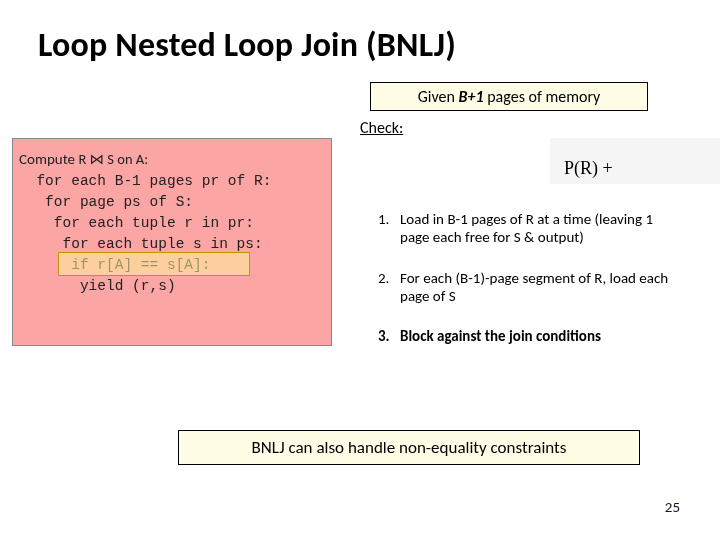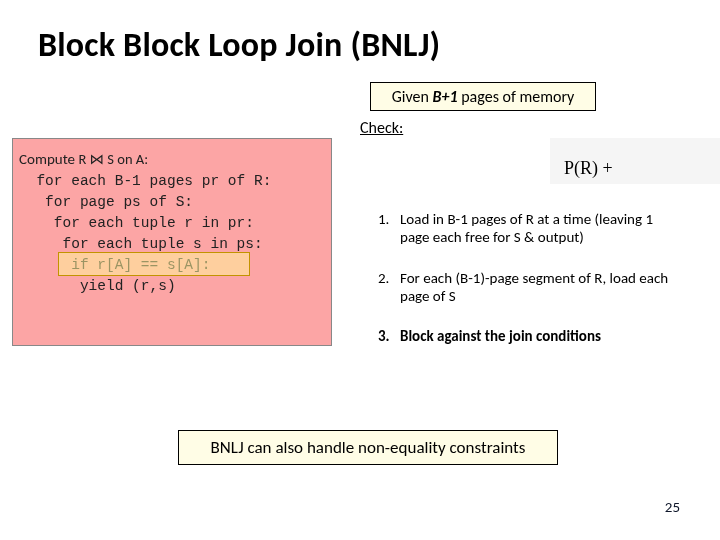--- a/index.html
+++ b/index.html
@@ -1,42 +1,42 @@
 <!DOCTYPE html>
 <html><head>
 <meta charset="utf-8">
 <style>
   * { box-sizing: border-box; margin: 0; padding: 0; }
   html, body { width: 720px; height: 540px; background: #fff; font-family: Calibri, "Segoe UI", Arial, sans-serif; color: #000; }
   .slide { position: relative; width: 720px; height: 540px; overflow: hidden; }
   .title { position: absolute; left: 38px; top: 24px; font-size: 34px; font-weight: 700; letter-spacing: 0.2px; }
-  .given-box { position: absolute; left: 370px; top: 82px; width: 226px; padding: 4px 10px; border: 1px solid #000; background: #fffde6; font-size: 16px; text-align: center; }
+  .given-box { position: absolute; left: 370px; top: 82px; width: 278px; padding: 4px 10px; border: 1px solid #000; background: #fffde6; font-size: 16px; text-align: center; }
   .given-box .bp1 { font-style: italic; font-weight: 700; }
   .cost { position: absolute; left: 360px; top: 118px; font-size: 16px; text-decoration: underline; }
   .formula-img { position: absolute; left: 550px; top: 138px; width: 200px; height: 46px; background: #f5f5f5; border: 0; overflow: hidden; }
   .formula-img .f1 { position: absolute; left: 14px; top: 20px; font-family: Liberation Serif, serif; font-size: 18px; white-space: nowrap; }
   .code-box { position: absolute; left: 12px; top: 138px; width: 320px; height: 208px; border: 1px solid #888; background: #fca5a5; }
   .code-inner { padding: 10px 10px 10px 6px; font-family: "Courier New", monospace; font-size: 14.5px; line-height: 1.45; white-space: pre; color: #222; }
   .code-inner .comp { font-family: Calibri, Arial, sans-serif; font-size: 15px; }
   .code-inner .join { font-family: Calibri, Arial, sans-serif; }
   .code-hl { position: absolute; left: 58px; top: 252px; width: 192px; height: 24px; border: 1.5px solid #c29300; background: rgba(255, 242, 153, 0.55); }
   .steps { position: absolute; left: 378px; top: 210px; width: 294px; font-size: 15px; line-height: 1.22; }
   .step { margin-bottom: 22px; display: flex; }
   .step .num { width: 22px; flex: 0 0 22px; }
   .step .txt { flex: 1; }
   .step.bold .txt, .step.bold .num { font-weight: 700; }
-  .footer-box { position: absolute; left: 178px; top: 430px; width: 380px; padding: 6px 12px; border: 1px solid #000; background: #fffde6; font-size: 17px; text-align: center; }
+  .footer-box { position: absolute; left: 178px; top: 430px; width: 462px; padding: 6px 12px; border: 1px solid #000; background: #fffde6; font-size: 17px; text-align: center; }
   .pagenum { position: absolute; right: 40px; bottom: 24px; font-size: 15px; color: #0f172a; }
 </style>
 </head>
 <body>
 
 <div class="slide">
 
-  <div class="title">Block Block Loop Join (BNLJ)</div>
+  <div class="title">Loop Nested Loop Join (BNLJ)</div>
 
   <div class="given-box">
     <span>Given </span><span class="bp1">B+1</span><span> pages of memory</span>
   </div>
 
   <div class="cost">Check:</div>
 
   <div class="formula-img">
     <span class="f1">P(R) + </span>
   </div>

